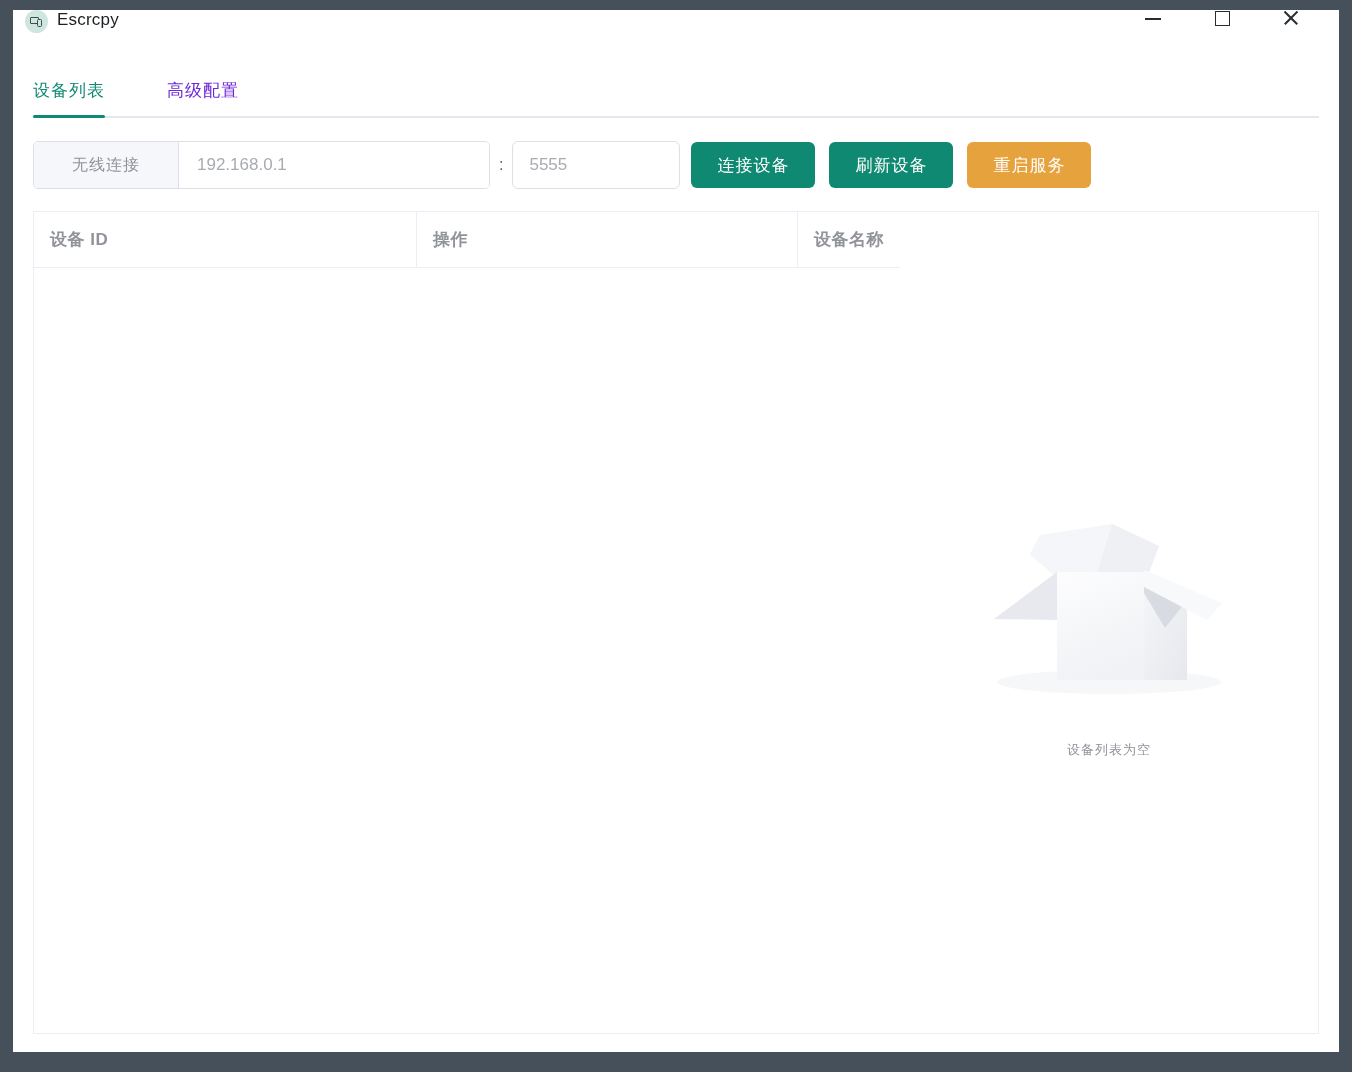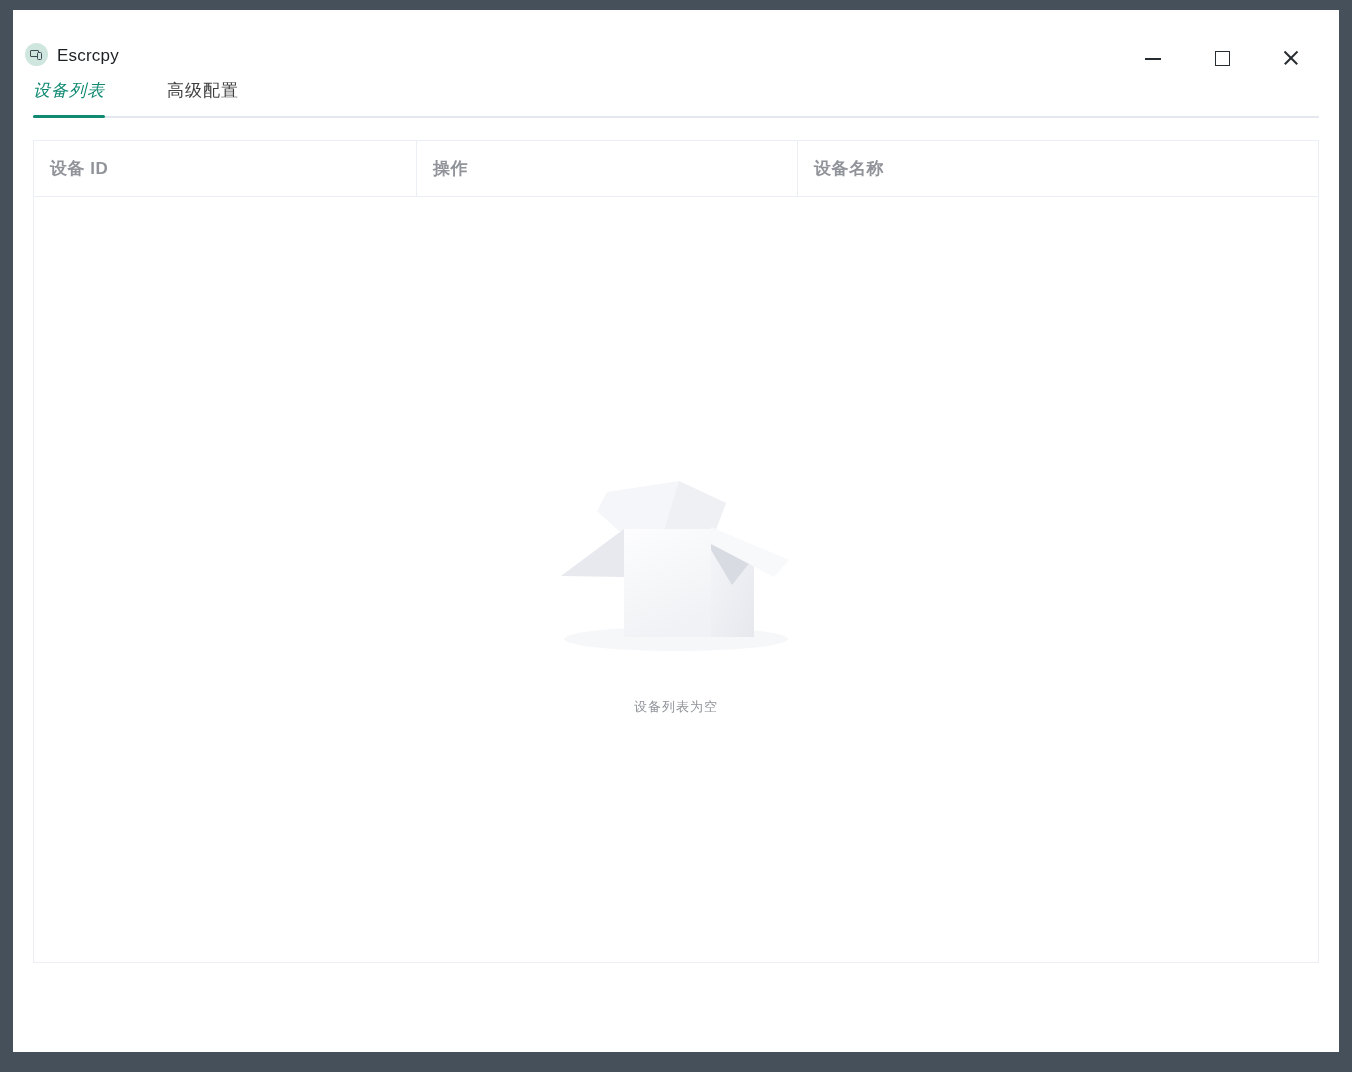--- a/index.html
+++ b/index.html
@@ -12,21 +12,21 @@
   .window {
     position: absolute;
     left: 13px; top: 10px;
     width: 1326px; height: 1042px;
     background: #ffffff;
   }
 
   
   .titlebar {
     height: 56px;
-    display: flex; align-items: flex-end;
+    display: flex; align-items: flex-start;
     padding: 0 40px 0 12px;
   }
   .app-icon {
     width: 23px; height: 23px; border-radius: 50%;
     background: #cfe6df;
     position: relative; flex: 0 0 auto;
   }
   .app-icon .monitor {
     position: absolute; left: 5px; top: 7px;
     width: 9px; height: 7px;
@@ -67,23 +67,23 @@
   .tabs {
     margin: 4px 20px 0 20px;
     display: flex;
     border-bottom: 2px solid #e4e7ed;
   }
   .tab {
     position: relative;
     height: 46px; line-height: 42px;
     margin-right: 62px;
     font-size: 17px; letter-spacing: 1px;
-    color: #404040; cursor: pointer;
-  }
-  .tab.active { color: var(--primary, #108972); font-style: italic; }
+    color: #6d28d9; cursor: pointer;
+  }
+  .tab.active { color: var(--primary, #108972); }
   .tab.active::after {
     content: ""; position: absolute; left: 0; right: 0; bottom: -2px;
     height: 3px; background: var(--primary, #108972); border-radius: 2px;
   }
 
   
   .toolbar {
     margin: 23px 20px 0 20px;
     height: 48px;
     display: flex; align-items: center;
@@ -125,21 +125,21 @@
   }
   .btn-primary { background: var(--primary, #108972); }
   .btn-warning { background: var(--warning, #e6a23c); }
   .btn:first-of-type { margin-left: 11px; }
 
   
   .device-table {
     margin: 22px 20px 0 20px;
     height: 823px;
     border: 1px solid #ebeef5;
-    display: flex; flex-direction: column;
+    display: flex; flex-direction: row;
     background: #fff;
   }
   .table-header {
     display: grid;
     grid-template-columns: 383px 381px 1fr;
     height: 56px; flex: 0 0 auto;
     border-bottom: 1px solid #ebeef5;
   }
   .th {
     display: flex; align-items: center;
@@ -177,20 +177,31 @@
       <div class="win-btn icon-max"></div>
       <div class="win-btn icon-close"></div>
     </div>
   </div>
 
   <div class="tabs">
     <div class="tab active">设备列表</div>
     <div class="tab">高级配置</div>
   </div>
 
+  <div class="toolbar">
+    <div class="input-group">
+      <div class="input-prepend">无线连接</div>
+      <input class="ip-input" type="text" placeholder="192.168.0.1" style="">
+    </div>
+    <span class="port-sep">:</span>
+    <input class="port-input" type="text" placeholder="5555" style="">
+    <button class="btn btn-primary">连接设备</button>
+    <button class="btn btn-primary">刷新设备</button>
+    <button class="btn btn-warning">重启服务</button>
+  </div>
 
   <div class="device-table">
     <div class="table-header">
       <div class="th">设备 ID</div>
       <div class="th">操作</div>
       <div class="th">设备名称</div>
     </div>
     <div class="table-body">
 
       <svg class="empty-illustration" viewBox="0 0 231 172">

